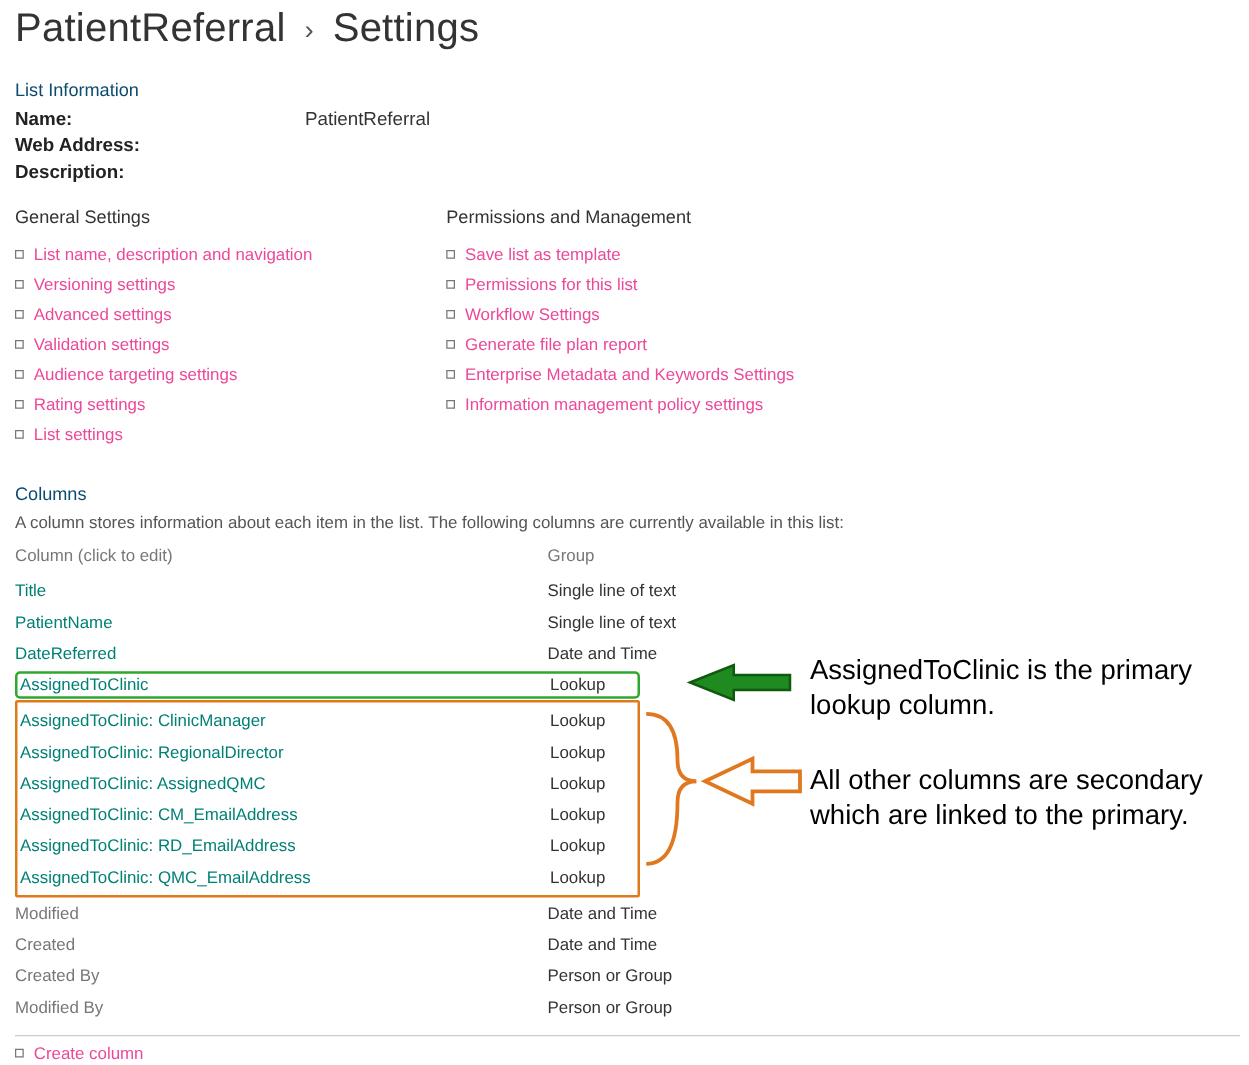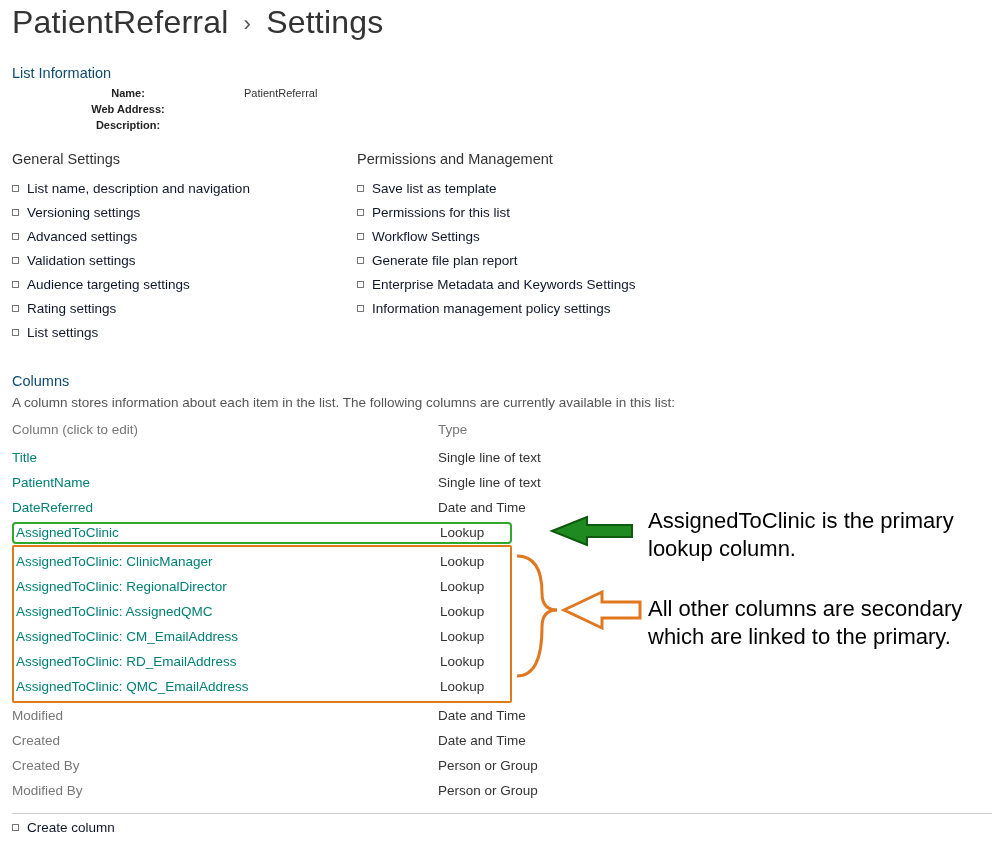--- a/index.html
+++ b/index.html
@@ -36,21 +36,21 @@
   }
 
   .section-heading {
     font-size: 14.5px;
     color: #0c4a6e;
     margin: 14px 0 6px 0;
     font-weight: 400;
   }
 
   
-  .info-row { display:flex; font-size:11px; margin-top:4px;text-align:center;}
+  .info-row { display:flex; font-size:15px; margin-top:4px;}
   .info-label { width: 232px; font-weight:700; color:#222;}
   .info-value { color:#333; }
 
   
   .settings-cols {
     display:flex;
     margin-top: 20px;
   }
   .settings-col { width: 345px; }
   .col-heading {
@@ -69,21 +69,21 @@
     font-size:13.5px;
   }
   .bullet {
     display:inline-block;
     width:5px; height:5px;
     border:1px solid #777;
     margin-right:8px;
     flex-shrink:0;
   }
   a.link {
-    color: #0f172a;
+    color: #ec4899;
     text-decoration:none;
     text-align:center;
   }
 
   
   .cols-section { margin-top: 24px; position:relative;}
   .cols-desc {
     font-size: 13.5px;
     color: #555;
     margin: 4px 0 12px 0;
@@ -247,21 +247,21 @@
     </div>
   </div>
 
   <div class="cols-section">
     <div class="section-heading">Columns</div>
     <div class="cols-desc">A column stores information about each item in the list. The following columns are currently available in this list:</div>
 
     <div class="col-table">
       <div class="th-row">
         <div class="cell-name">Column (click to edit)</div>
-        <div class="cell-type">Type</div>
+        <div class="cell-type">Group</div>
       </div>
       <div id="columns-body">
           <div class="row">
             <div class="cell-name"><a href="#" class="col-name-link">Title</a></div>
             <div class="cell-type col-type">Single line of text</div>
           </div>
           <div class="row">
             <div class="cell-name"><a href="#" class="col-name-link">PatientName</a></div>
             <div class="cell-type col-type">Single line of text</div>
           </div>

